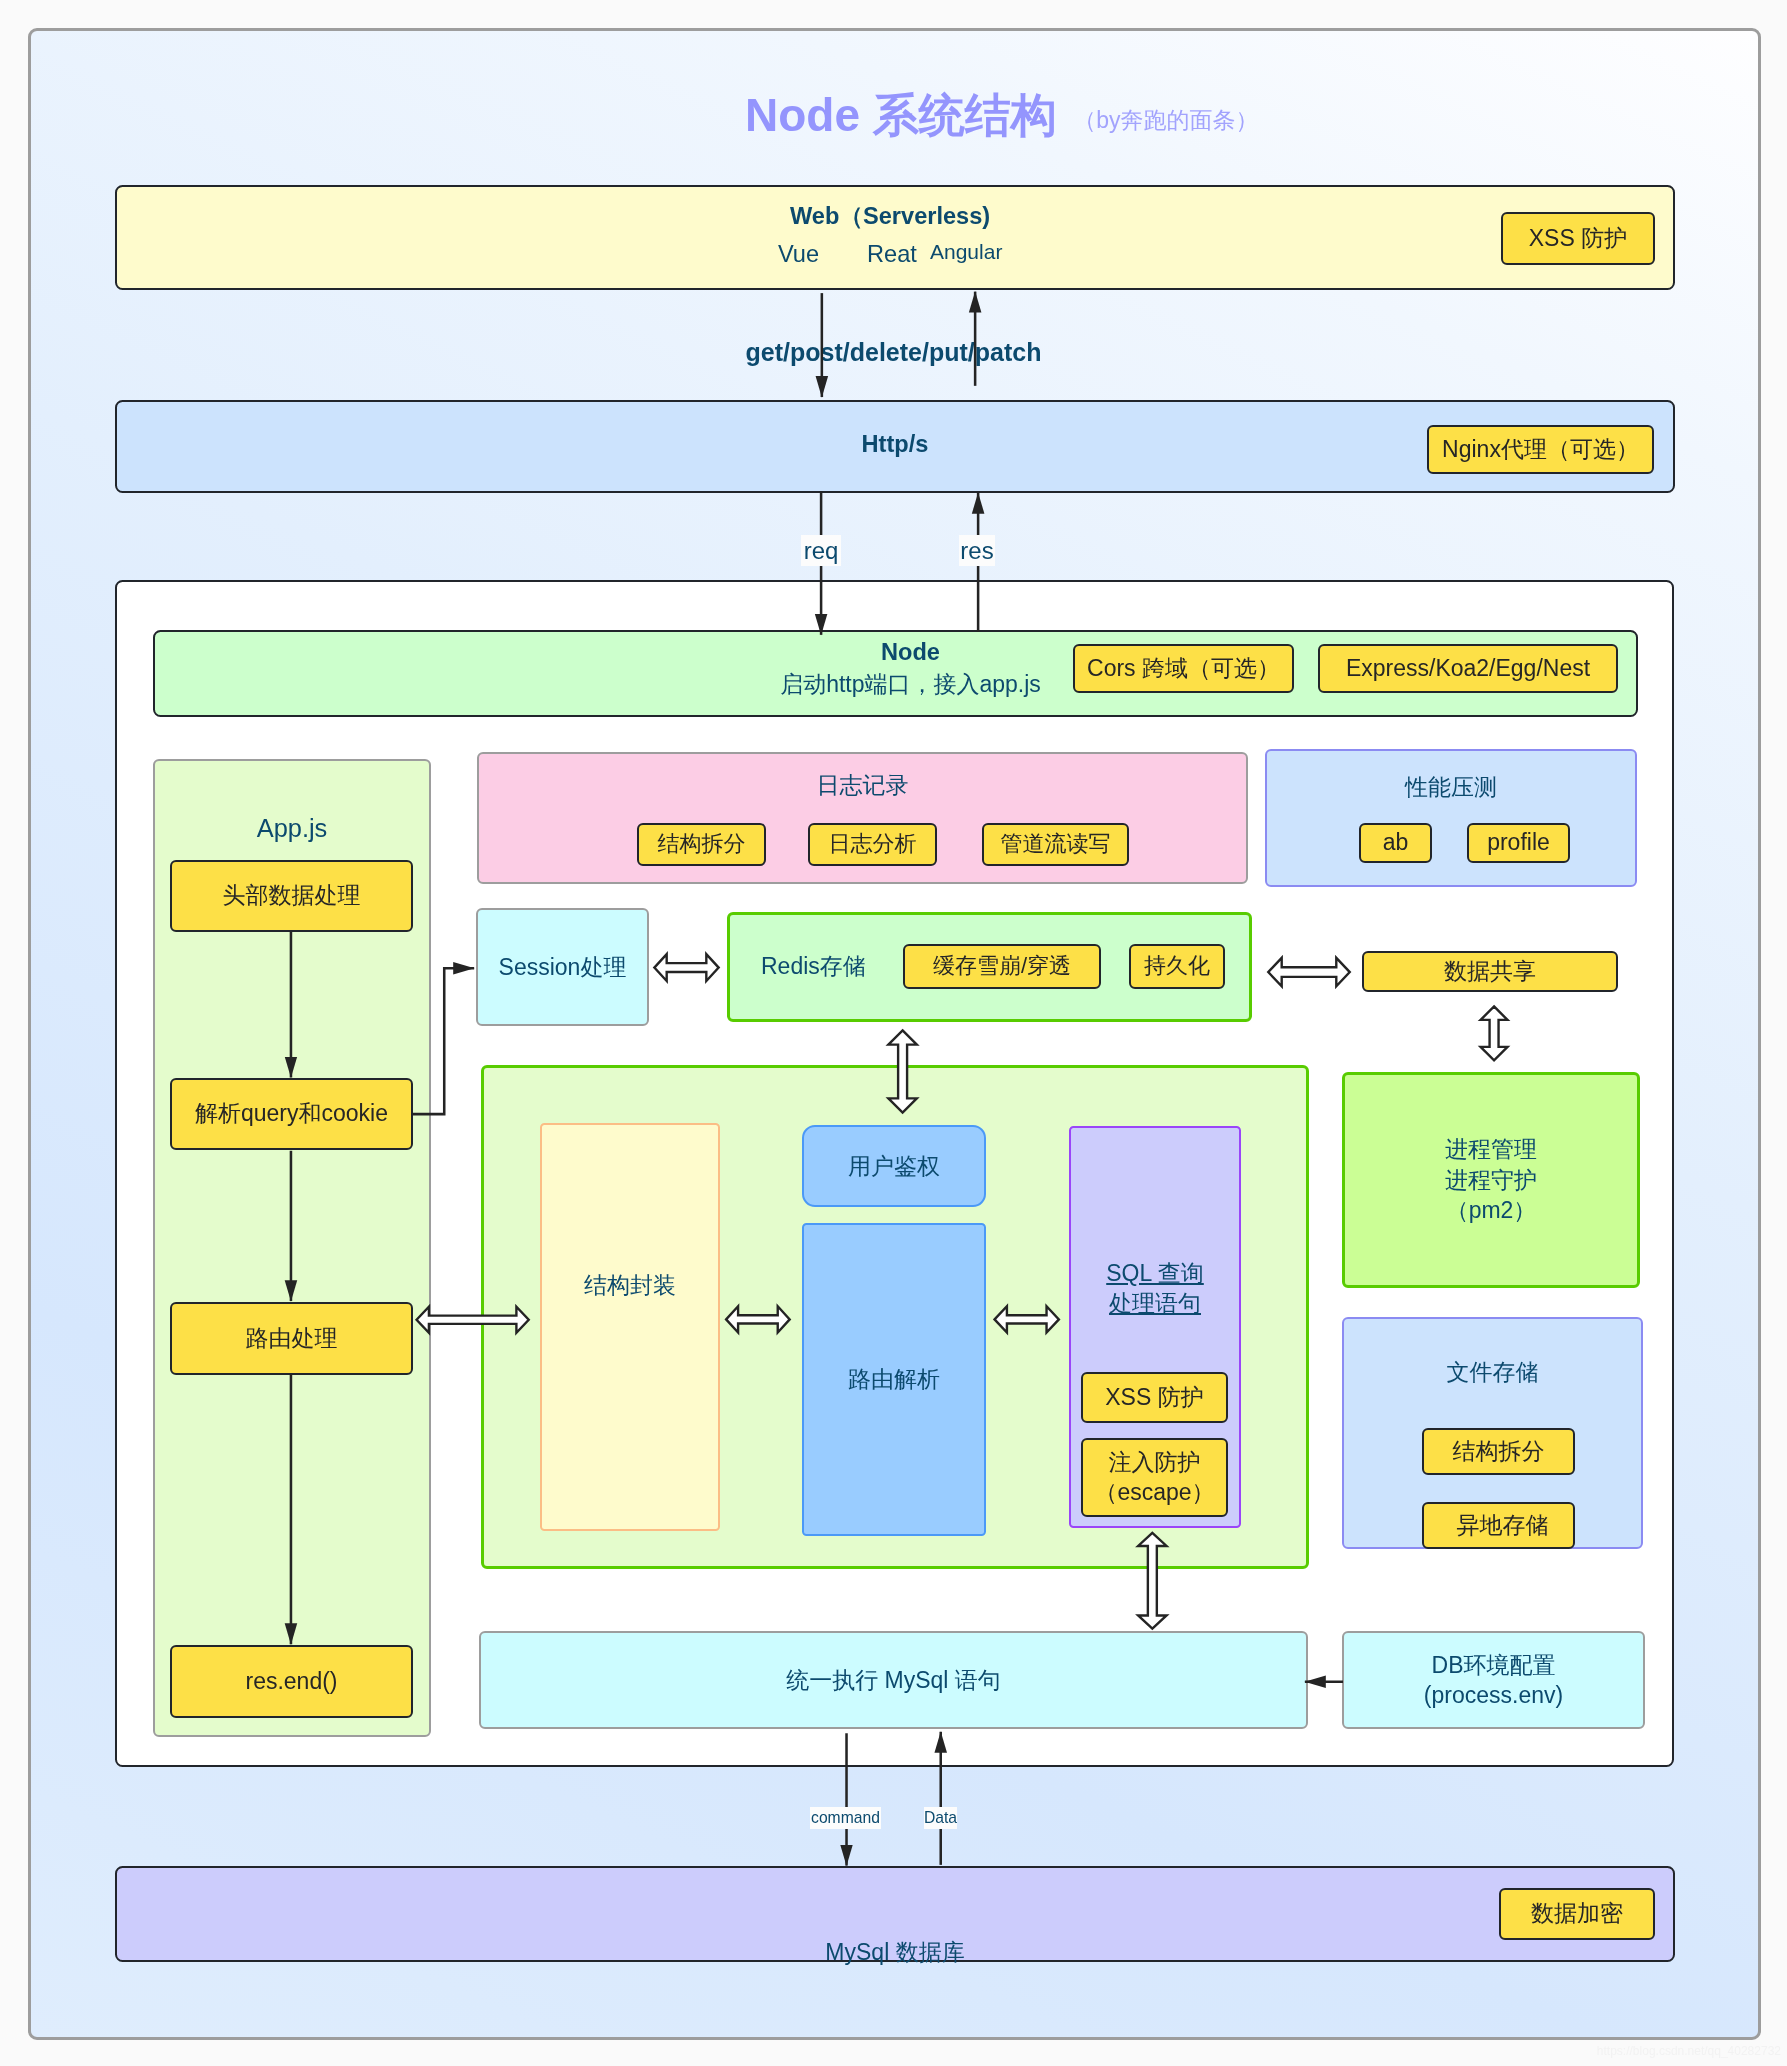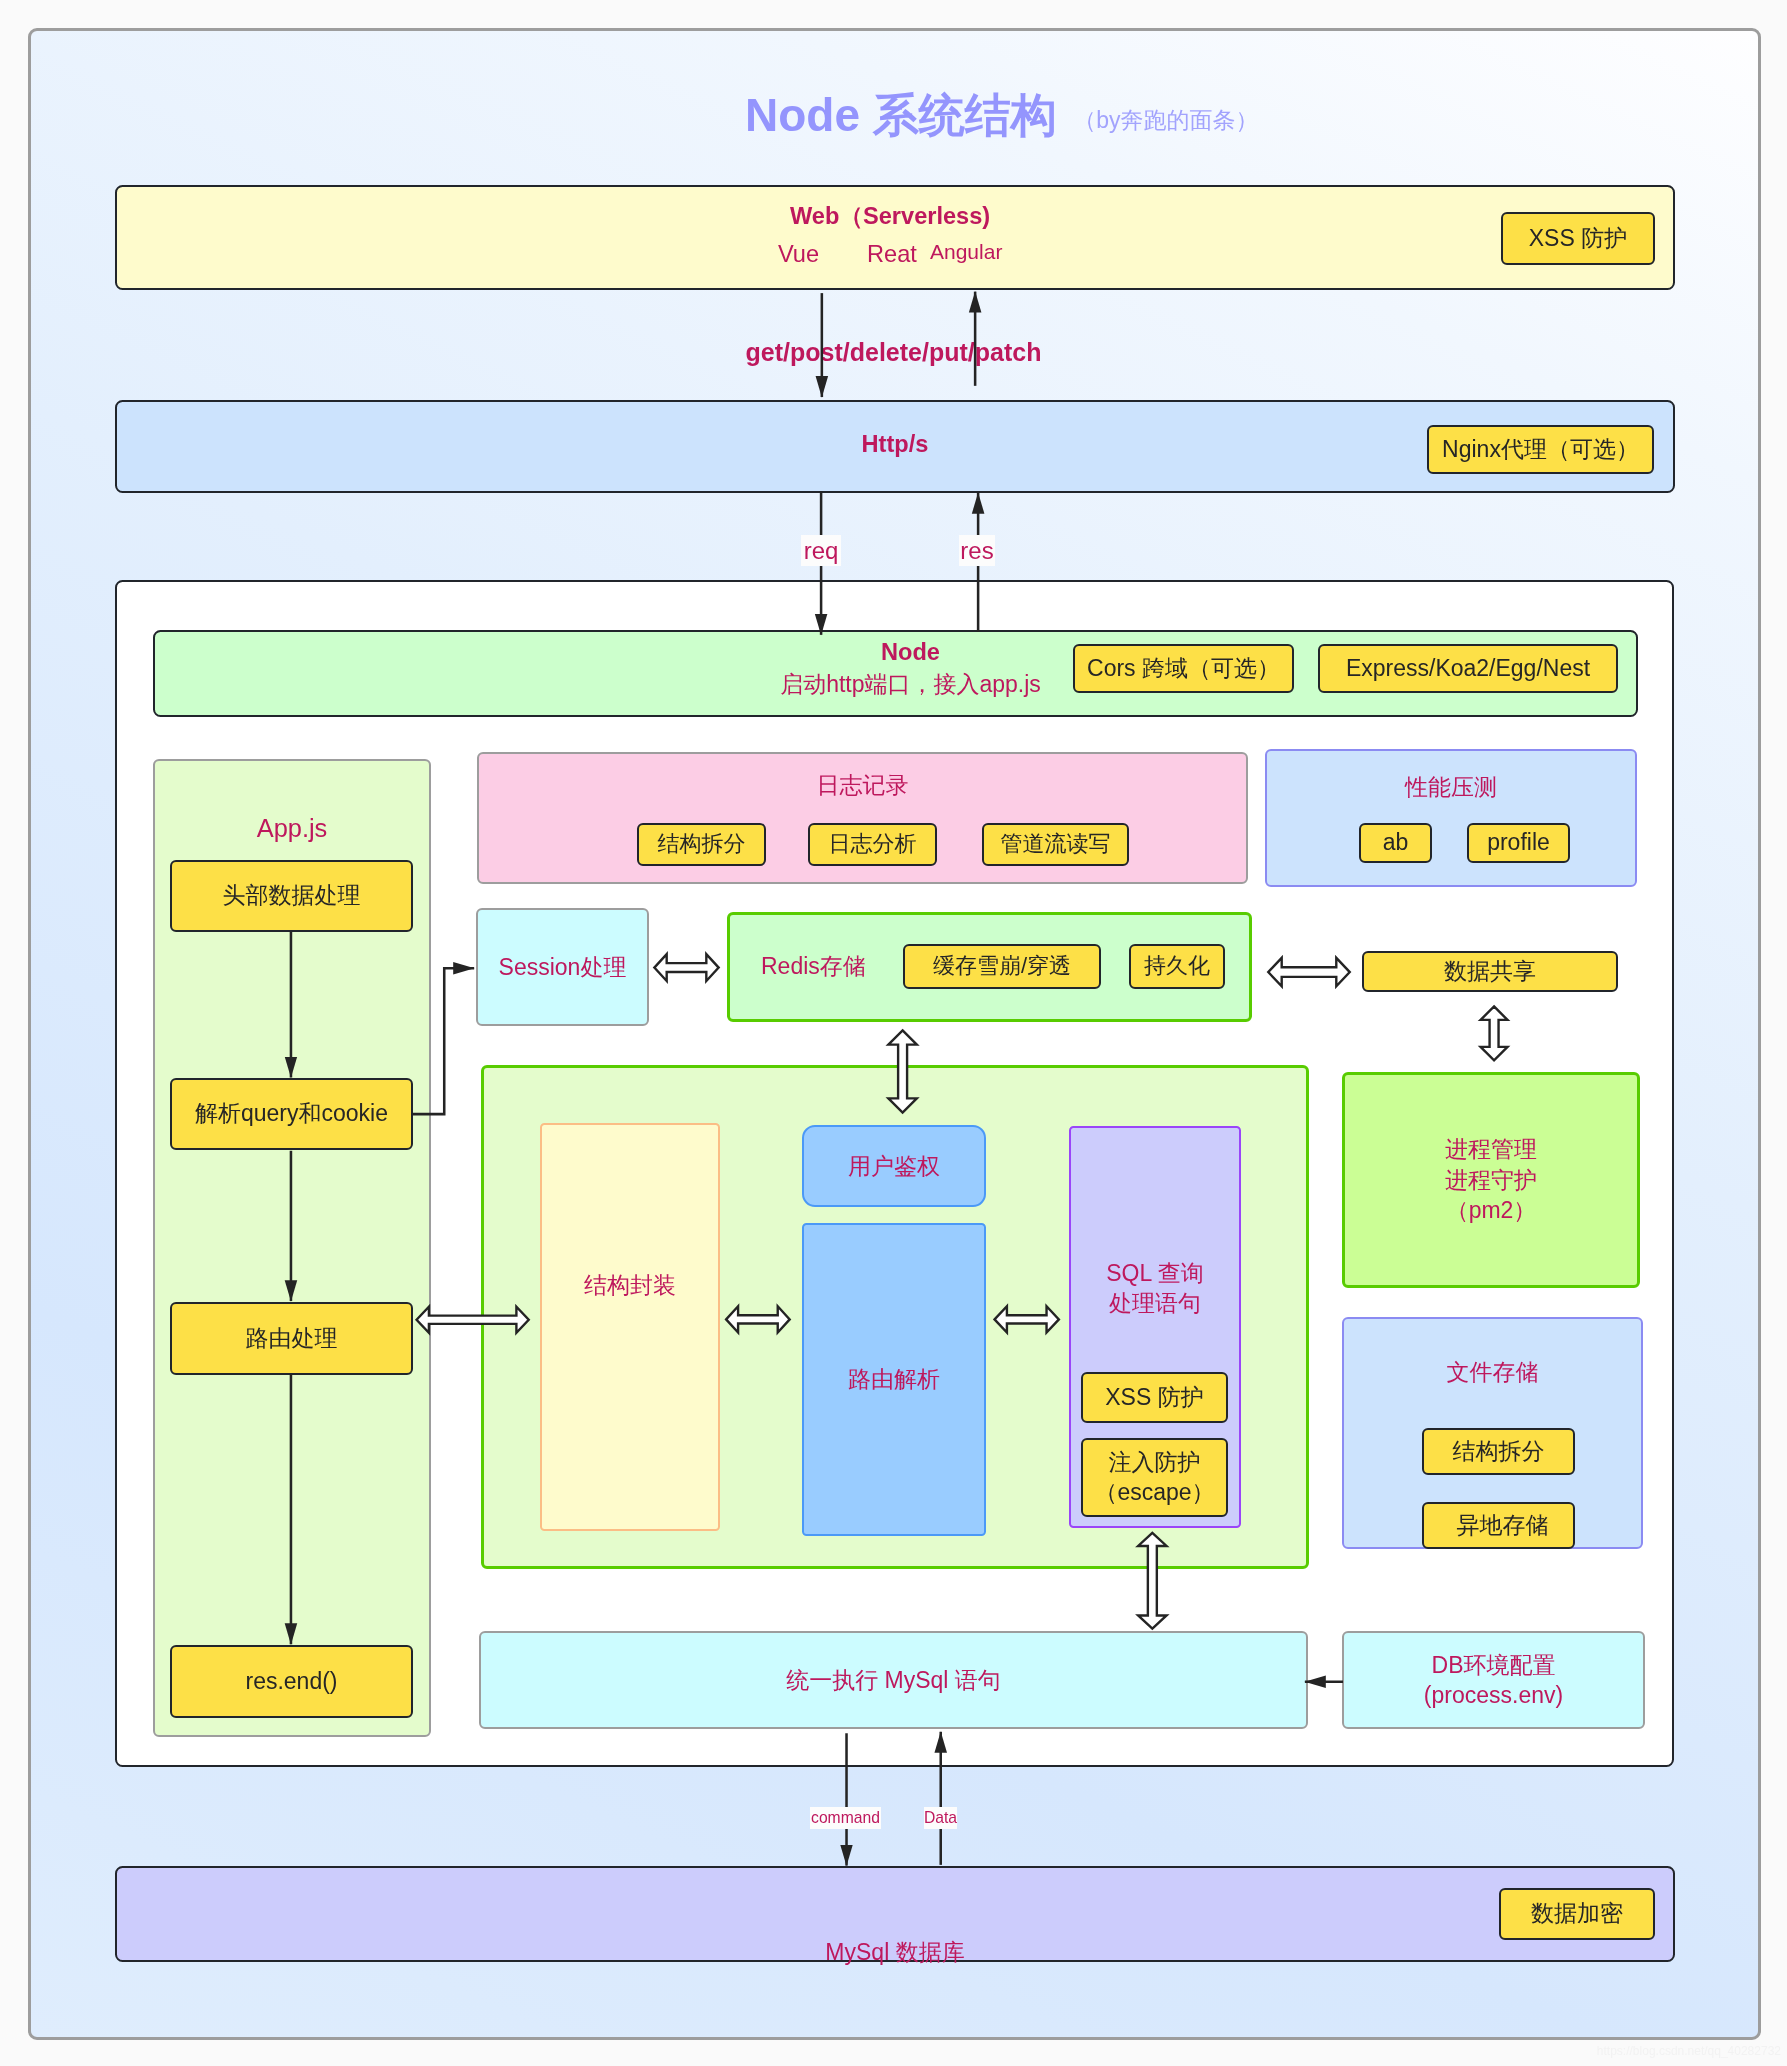--- a/index.html
+++ b/index.html
@@ -1,21 +1,21 @@
 <!DOCTYPE html>
 <html style="font-size:12px"><head>
 <meta charset="utf-8">
 <style>
   html,body{margin:0;padding:0;}
   body{width:1788px;height:2066px;background:#fafafa;
        font-family:"Liberation Sans",sans-serif;overflow:hidden;}
   #stage{position:relative;width:1788px;height:2066px;background:#fafafa;}
   .abs{position:absolute;box-sizing:border-box;}
   .box{position:absolute;box-sizing:border-box;display:flex;align-items:center;
-       justify-content:center;text-align:center;white-space:pre-line;line-height:1.32;color:#be185d;}
+       justify-content:center;text-align:center;white-space:pre-line;line-height:1.32;color:#0c4a6e;}
   svg.lines{position:absolute;left:0;top:0;width:1788px;height:2066px;pointer-events:none;}
 
   
   #frame{left:28px;top:28px;width:1733px;height:2012px;border:3px solid #9d9d9d;border-radius:9px;
      background:linear-gradient(205deg,#fefeff 0%,#f1f7fe 16%,#e3effd 42%,#d6e7fd 74%,#dfedfd 100%);}
 
   
   #title{left:745px;top:85px;width:673px;text-align:left;white-space:nowrap;}
   #title .t1{font-size:46px;font-weight:bold;color:#9495fd;}
   #title .t2{font-size:23px;color:#a2a3fd;margin-left:16.5px;position:relative;top:-3px;}
@@ -94,21 +94,21 @@
   #fs-1{left:1422px;top:1502px;width:153px;height:47px;font-size:23px;padding-left:8px;}
   #dbenv{left:1342px;top:1631px;width:303px;height:98px;background:#ccfcff;border:2.2px solid #9d9d9d;border-radius:6px;font-size:23px;}
 
   
   #corep{left:481px;top:1065px;width:828px;height:504px;background:#e4fccc;border:3px solid #58cc00;border-radius:6px;}
   #wrapb{left:540px;top:1123px;width:180px;height:408px;background:#fefbcc;border:2.7px solid #fbbd85;border-radius:4.5px;}
   #wrapb-t{left:540px;top:1270px;width:180px;height:31px;font-size:23px;}
   #authb{left:802px;top:1125px;width:184px;height:82px;background:#99ccff;border:2.7px solid #4b99f7;border-radius:13px;font-size:23px;}
   #routeb{left:802px;top:1223px;width:184px;height:313px;background:#99ccff;border:2.7px solid #4b99f7;border-radius:4.5px;font-size:23px;}
   #sqlb{left:1069px;top:1126px;width:172px;height:402px;background:#ccccfc;border:2.5px solid #9a45f9;border-radius:4.5px;}
-  #sql-t{left:1069px;top:1252px;width:172px;height:72px;font-size:23px;}
+  #sql-t{left:1069px;top:1252px;width:172px;height:72px;font-size:23px;text-decoration:underline;}
   #sql-0{left:1081px;top:1372px;width:147px;height:51px;font-size:23px;}
   #sql-1{left:1081px;top:1438px;width:147px;height:79px;font-size:23px;}
 
   #mexec{left:479px;top:1631px;width:829px;height:98px;background:#ccfcff;border:2.2px solid #9d9d9d;border-radius:6px;font-size:23px;}
 
   
   #dbband{left:115px;top:1866px;width:1560px;height:96px;background:#ccccfc;}
   #db-t{left:115px;top:1898px;width:1560px;height:31px;font-size:23px;margin-top:39px;}
   #db-badge{left:1499px;top:1888px;width:156px;height:52px;font-size:23px;}
 

